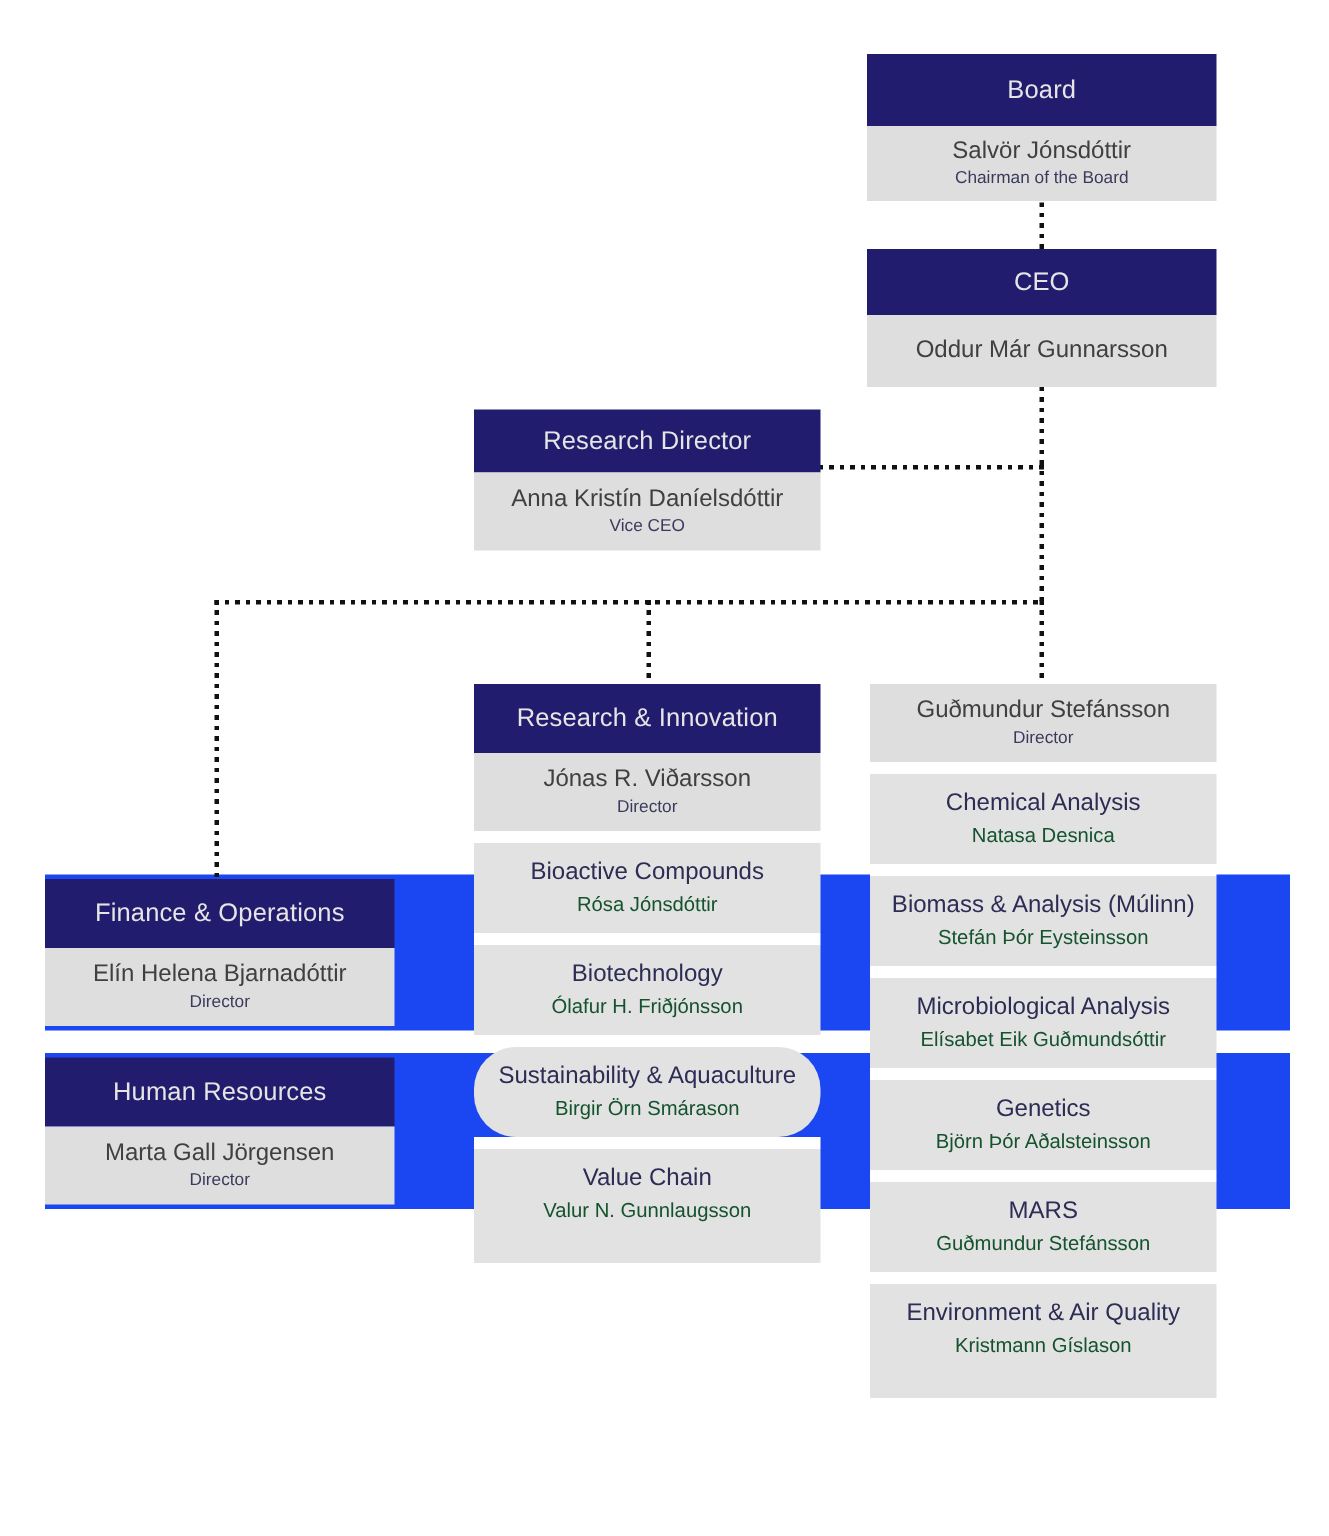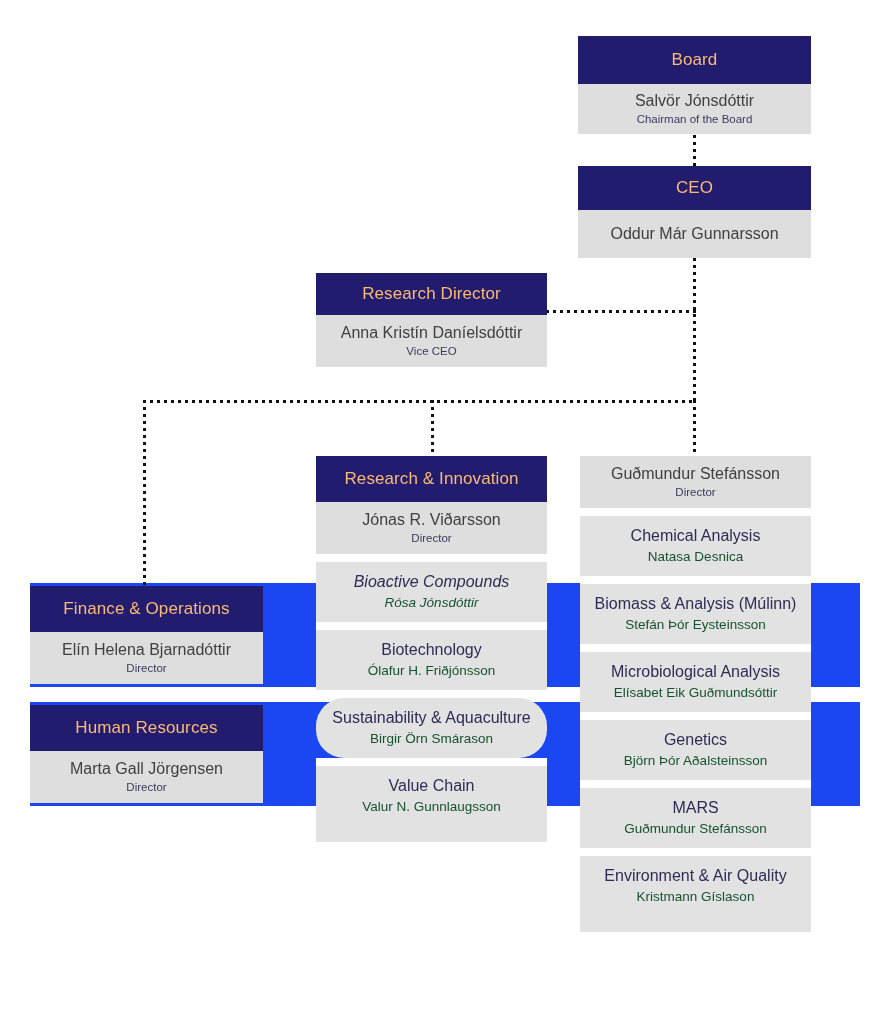--- a/index.html
+++ b/index.html
@@ -40,21 +40,21 @@
       to right, #111 0 3px, rgba(0,0,0,0) 3px 7px);
   }
 
   
   .node {
     position: absolute;
     z-index: 5;
   }
   .node-head {
     background: #221c6e;
-    color: #fdba74;
+    color: #e5e5e5;
     text-align: center;
     font-size: 17px;
     font-weight: 400;
     letter-spacing: 0.1px;
     display: flex;
     align-items: center;
     justify-content: center;
   }
   .node-body {
     background: #dedede;
@@ -169,21 +169,21 @@
   </div>
 
   <div class="column" style="left:316px; top:456px; width:231px;">
     <div class="node-head" style="height:46px;">Research &amp; Innovation</div>
     <div class="node-body" style="height:52px;">
       <div class="person">Jónas R. Viðarsson</div>
       <div class="role">Director</div>
     </div>
 
     <div class="unit-gap"></div>
-    <div class="unit" style="height:60px;font-style:italic;">
+    <div class="unit" style="height:60px;">
       <div class="unit-title">Bioactive Compounds</div>
       <div class="unit-person">Rósa Jónsdóttir</div>
     </div>
 
     <div class="unit-gap"></div>
     <div class="unit" style="height:60px;">
       <div class="unit-title">Biotechnology</div>
       <div class="unit-person">Ólafur H. Friðjónsson</div>
     </div>
 

